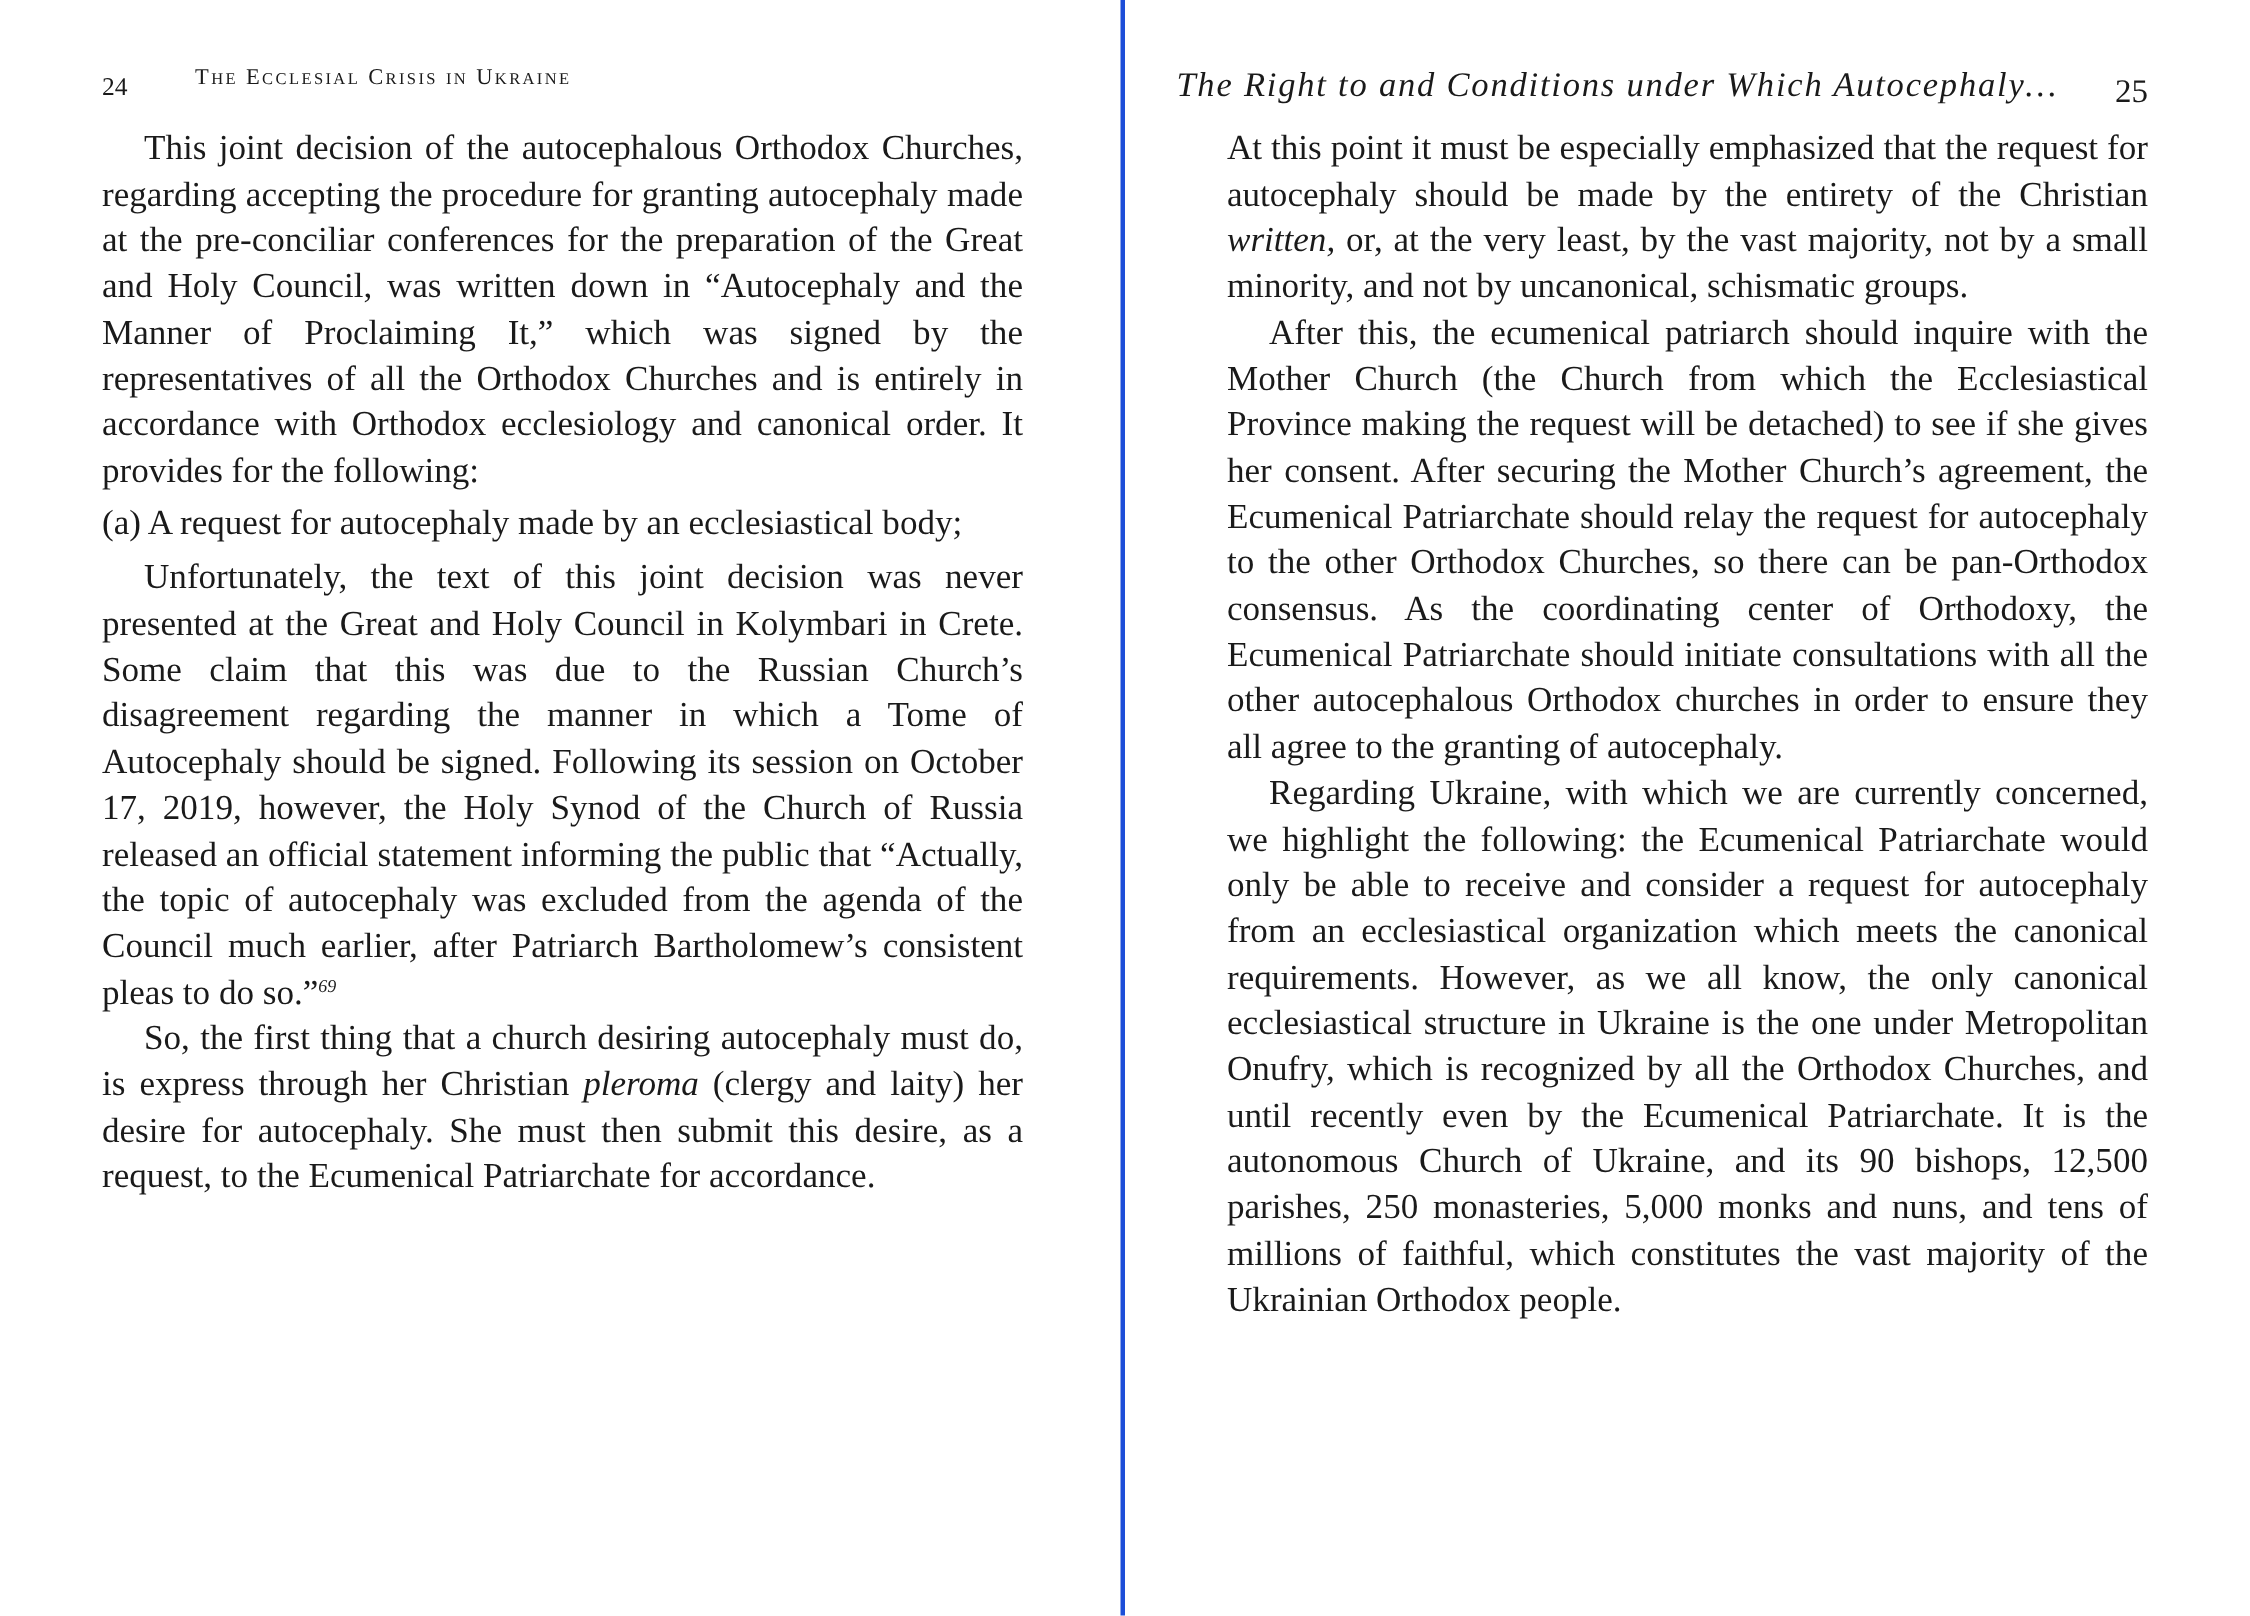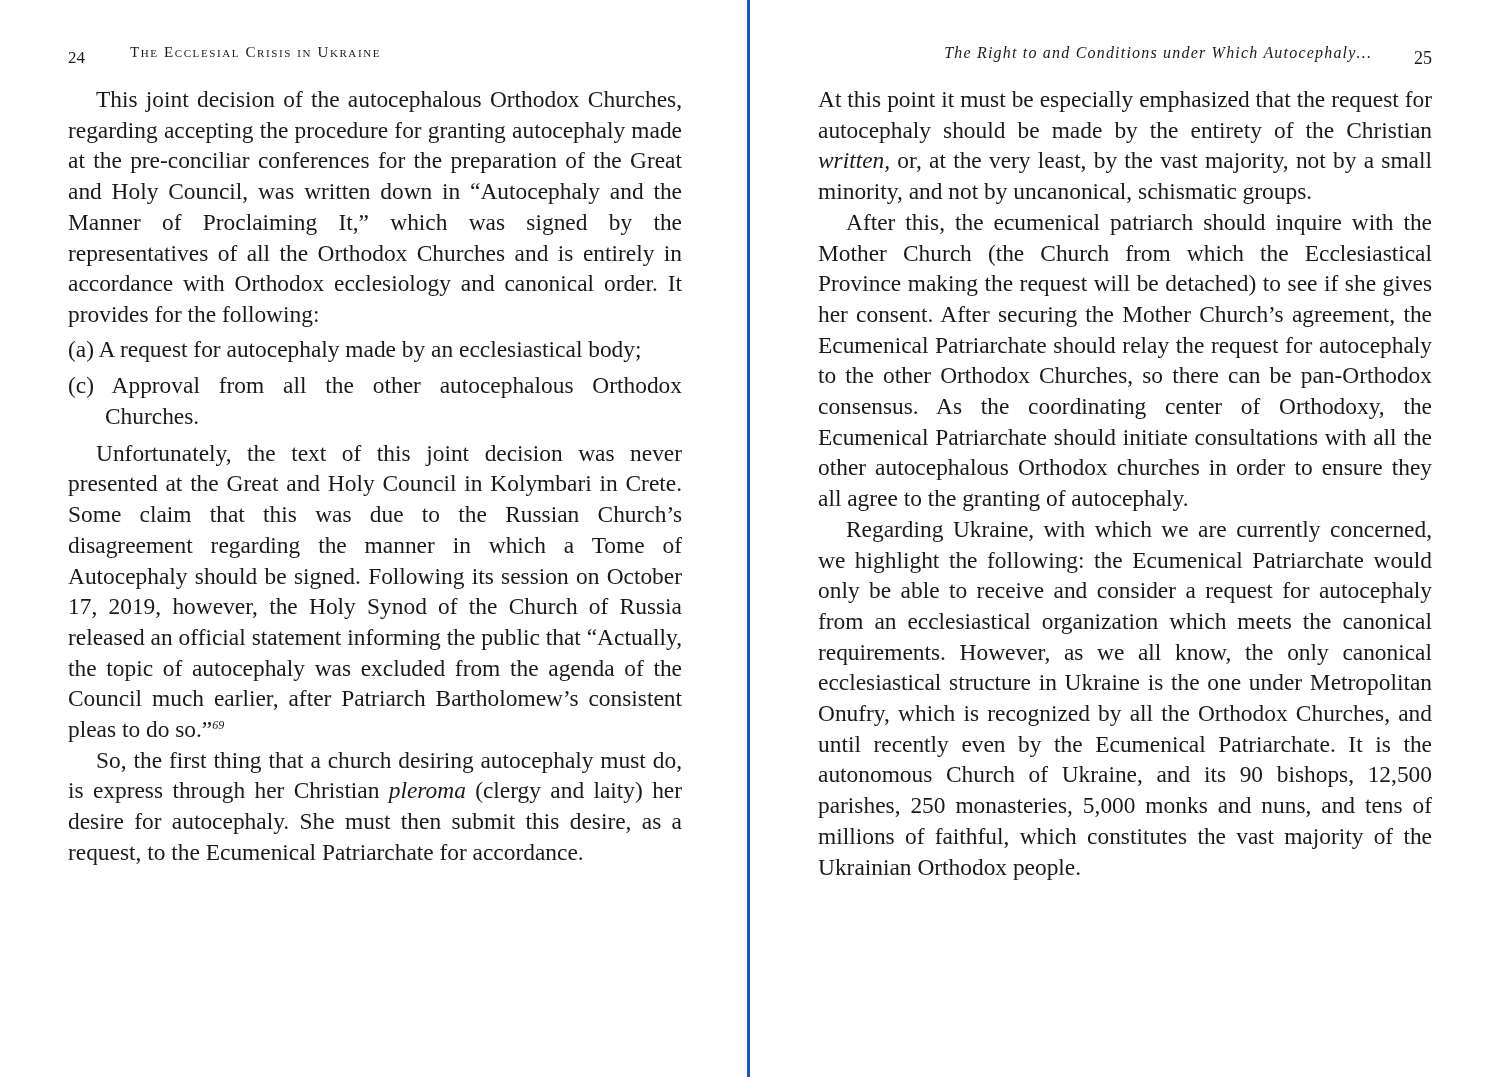--- a/index.html
+++ b/index.html
@@ -3,43 +3,42 @@
 <meta charset="utf-8">
 <style>
   html, body { margin: 0; padding: 0; background: #ffffff; }
   body { width: 1500px; height: 1077px; position: relative; overflow: hidden;
          font-family: "Liberation Serif", "DejaVu Serif", serif; color: #1a1a1a; }
   .spread { position: absolute; inset: 0; display: flex; }
   .page { position: relative; width: 750px; height: 1077px; box-sizing: border-box; }
   .page.left { border-right: 3px solid #1d4ed8; }
   .left .folio { position: absolute; left: 68px; top: 48px; font-size: 17px; }
   .left .rh-title { position: absolute; left: 130px; top: 44px; font-variant: small-caps; font-size: 15px; letter-spacing: 1.6px; }
-  .right .rh-title { position: absolute; right: 128px; top: 44px; font-style: italic; font-size: 16px; letter-spacing: 1.2px; }
-  .right .folio { position: absolute; right: 68px; top: 48px; font-size: 18px; }
+  .right .rh-title { position: absolute; right: 128px; top: 44px; font-style: italic; font-size: 23px; letter-spacing: 1.2px; }
+  .right .folio { position: absolute; right: 68px; top: 48px; font-size: 22px; }
   .text { position: absolute; top: 84px; font-size: 23.4px; line-height: 30.7px; text-align: justify; hyphens: none; }
   .left .text { left: 68px; width: 614px; }
   .right .text { left: 818px; left: 68px; width: 614px; }
   .page.right .text { left: 68px; }
   p { margin: 0; }
   p.indent { text-indent: 28px; }
   .list-item { padding-left: 37px; text-indent: -37px; margin: 4px 0 6px 0; }
   sup { font-size: 12px; line-height: 0; vertical-align: 8px; font-style: italic; }
   em { font-style: italic; }
 </style>
 </head>
 <body>
 
 <div class="spread">
   <div class="page left">
     <span class="folio">24</span>
     <span class="rh-title">The Ecclesial Crisis in Ukraine</span>
     <div class="text">
       <p class="indent">This joint decision of the autocephalous Orthodox Churches, regarding accepting the procedure for granting autocephaly made at the pre-conciliar conferences for the preparation of the Great and Holy Council, was written down in “Autocephaly and the Manner of Proclaiming It,” which was signed by the representatives of all the Orthodox Churches and is entirely in accordance with Orthodox ecclesiology and canonical order. It provides for the following:</p>
       <p class="list-item"><span>(a)</span> <span>A request for autocephaly made by an ecclesiastical body;</span></p>
-      <p class="list-item"><span>(c)</span> <span>Approval from all the other autocephalous Orthodox Churches.</span></p>
       <p class="indent"><span>Unfortunately, the text of this joint decision was never presented at the Great and Holy Council in Kolymbari in Crete. Some claim that this was due to the Russian Church’s disagreement regarding the manner in which a Tome of Autocephaly should be signed. Following its session on October 17, 2019, however, the Holy Synod of the Church of Russia released an official statement informing the public that “Actually, the topic of autocephaly was excluded from the agenda of the Council much earlier, after Patriarch Bartholomew’s consistent pleas to do so.”</span><sup>69</sup></p>
       <p class="indent"><span>So, the first thing that a church desiring autocephaly must do, is express through her Christian </span><em>pleroma</em><span> (clergy and laity) her desire for autocephaly. She must then submit this desire, as a request, to the Ecumenical Patriarchate for accordance.</span></p>
     </div>
   </div>
   <div class="page right">
     <span class="rh-title">The Right to and Conditions under Which Autocephaly…</span>
     <span class="folio">25</span>
     <div class="text">
       <p><span>At this point it must be especially emphasized that the request for autocephaly should be made by the entirety of the Christian </span><em>written,</em><span> or, at the very least, by the vast majority, not by a small minority, and not by uncanonical, schismatic groups.</span></p>
       <p class="indent">After this, the ecumenical patriarch should inquire with the Mother Church (the Church from which the Ecclesiastical Province making the request will be detached) to see if she gives her consent. After securing the Mother Church’s agreement, the Ecumenical Patriarchate should relay the request for autocephaly to the other Orthodox Churches, so there can be pan-Orthodox consensus. As the coordinating center of Orthodoxy, the Ecumenical Patriarchate should initiate consultations with all the other autocephalous Orthodox churches in order to ensure they all agree to the granting of autocephaly.</p>

